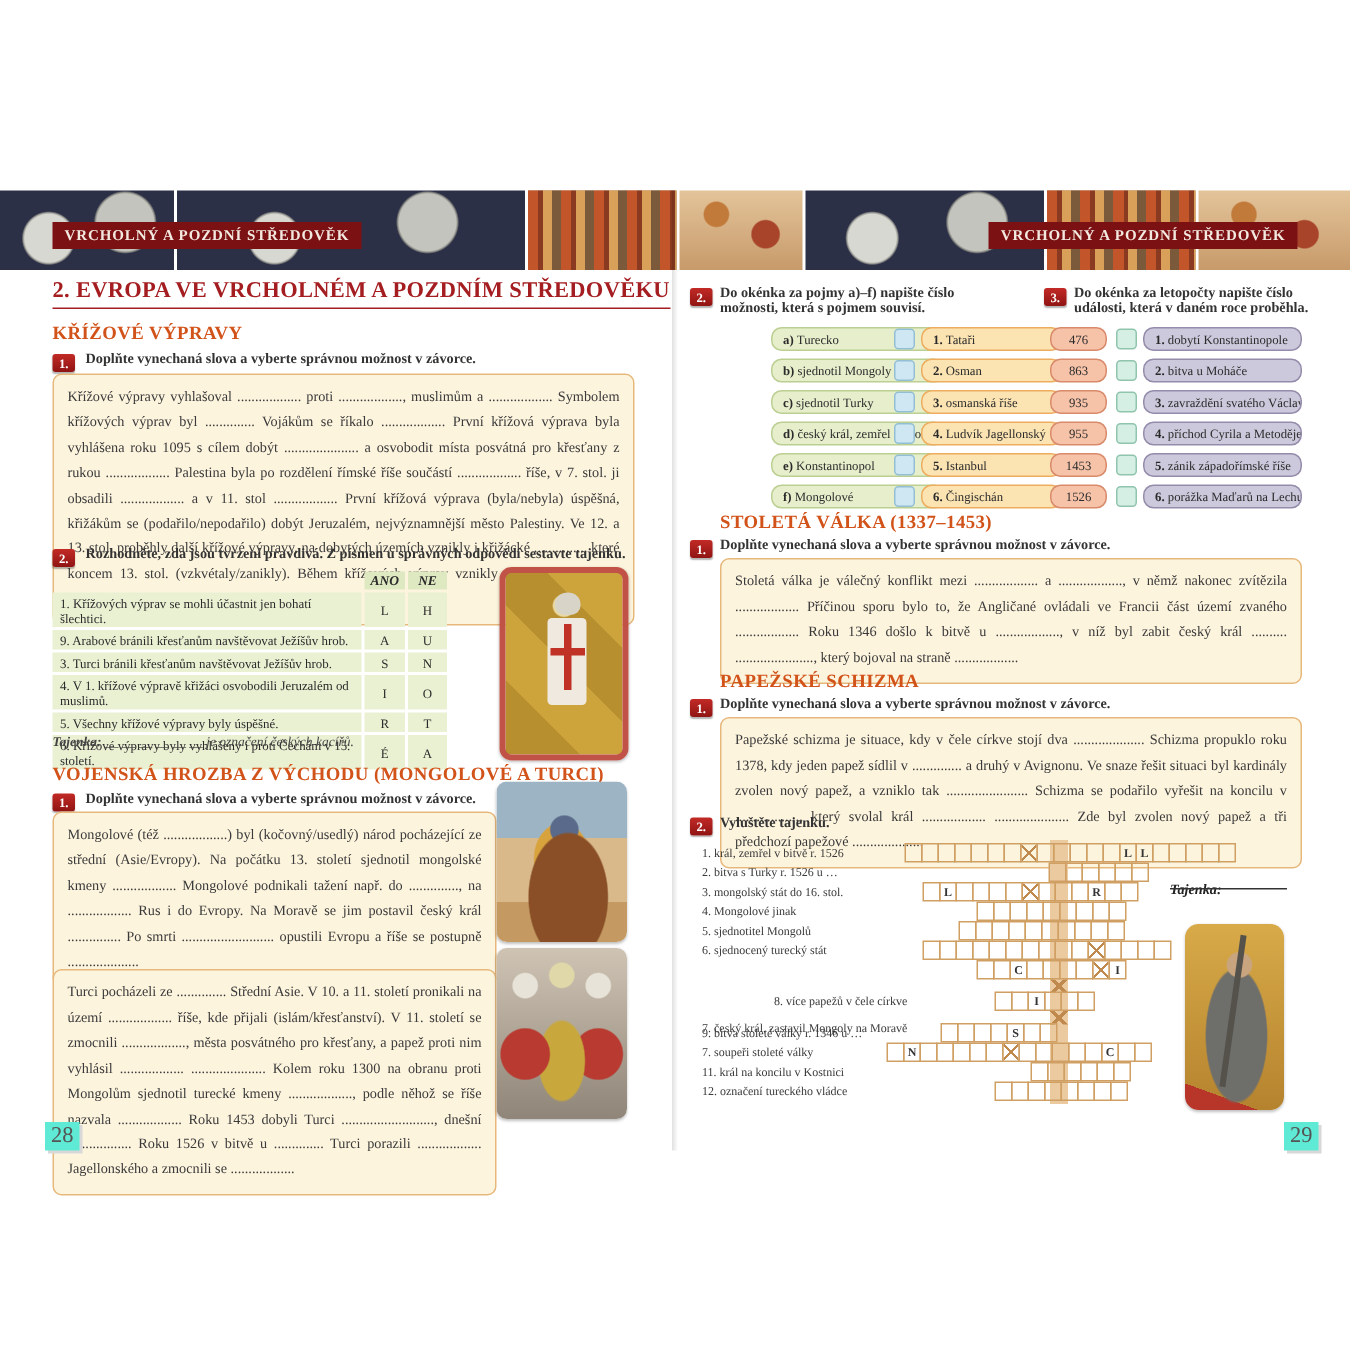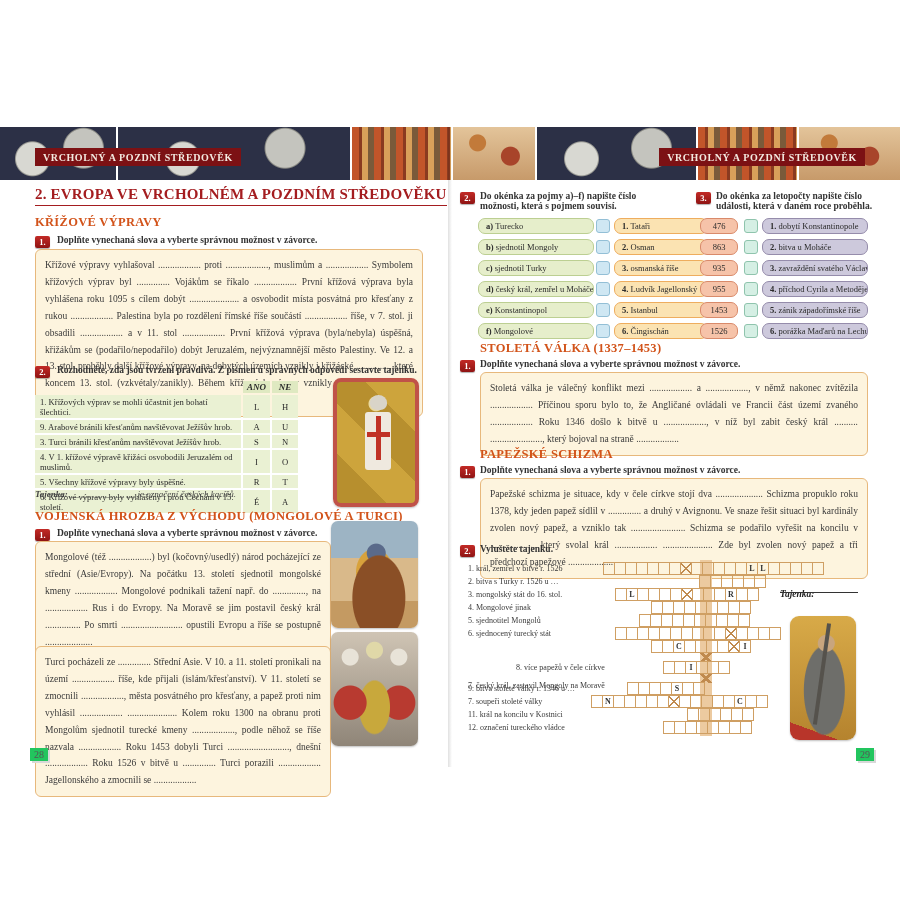--- a/index.html
+++ b/index.html
@@ -25,37 +25,37 @@
   
   .h1{position:absolute;font-size:15px;font-weight:bold;color:#a41d20;
       border-bottom:1.5px solid #a41d20;padding-bottom:2px;letter-spacing:0.2px;}
   .h2{position:absolute;font-size:12.5px;font-weight:bold;color:#d2531a;letter-spacing:0.3px;}
   .badge{position:absolute;width:15px;height:12px;background:linear-gradient(180deg,#c22a26,#8f1413);
       color:#fff;font-size:8.5px;font-weight:bold;text-align:center;line-height:12px;
       border-radius:2px;box-shadow:0 1px 1px rgba(0,0,0,.3);}
   .instr{position:absolute;font-size:9.5px;font-weight:bold;color:#333;}
   .fillbox{position:absolute;background:#fdf4de;border:1.5px solid #e7b87c;border-radius:6px;
       padding:7px 9px;font-size:9.5px;line-height:1.78;text-align:justify;color:#3a3a3a;}
-  .pagenum{position:absolute;font-size:10px;color:#555;background:#22c55e;
+  .pagenum{position:absolute;font-size:15px;color:#555;background:#5eead4;
       box-shadow:2px 2px 0 #d8d8d8;padding:1px 4px;}
   .gutter{position:absolute;top:127px;left:448px;width:4px;height:640px;
       background:linear-gradient(90deg,rgba(0,0,0,.12),rgba(0,0,0,0));}
   
   .tf{position:absolute;border-collapse:separate;border-spacing:2px;}
   .tf .hd{font-size:9px;font-weight:bold;font-style:italic;text-align:center;
       background:#dfe9c1;padding:1px 4px;}
   .tf .st{font-size:8.6px;background:#eaf1d3;padding:1.5px 5px;width:196px;}
   .tf .lt{font-size:8.6px;background:#eaf1d3;text-align:center;width:24px;}
   .tajline{position:absolute;font-size:9px;font-style:italic;color:#444;}
   .tajline b{font-weight:bold;}
   
   .pill{position:absolute;height:14px;border-radius:7px;font-size:8.5px;line-height:14px;
       padding:0 7px;white-space:nowrap;overflow:hidden;}
   .pill b{font-weight:bold;}
-  .pill-green{background:#e6eecb;border:1px solid #bccf92;}
+  .pill-green{background:#e6eecb;border:1px solid #bccf92;margin-left:36px;}
   .pill-orange{background:#fbe3b2;border:1px solid #eead5e;}
   .pill-pink{background:#f6c3a9;border:1px solid #d98a6a;text-align:center;padding:0 3px;}
   .pill-purple{background:#cdc9dc;border:1px solid #958cab;}
   .ansbox{position:absolute;width:12px;height:12px;border-radius:3px;
       background:#cfe7f3;border:1px solid #93bfd6;}
   .ansbox.teal{background:#d5efe4;border-color:#8fc4ad;}
   
   .cw{position:absolute;}
   .cw-clue{position:absolute;font-size:8px;color:#3a3a3a;white-space:nowrap;line-height:13px;}
   .cw-row{position:absolute;display:flex;}

